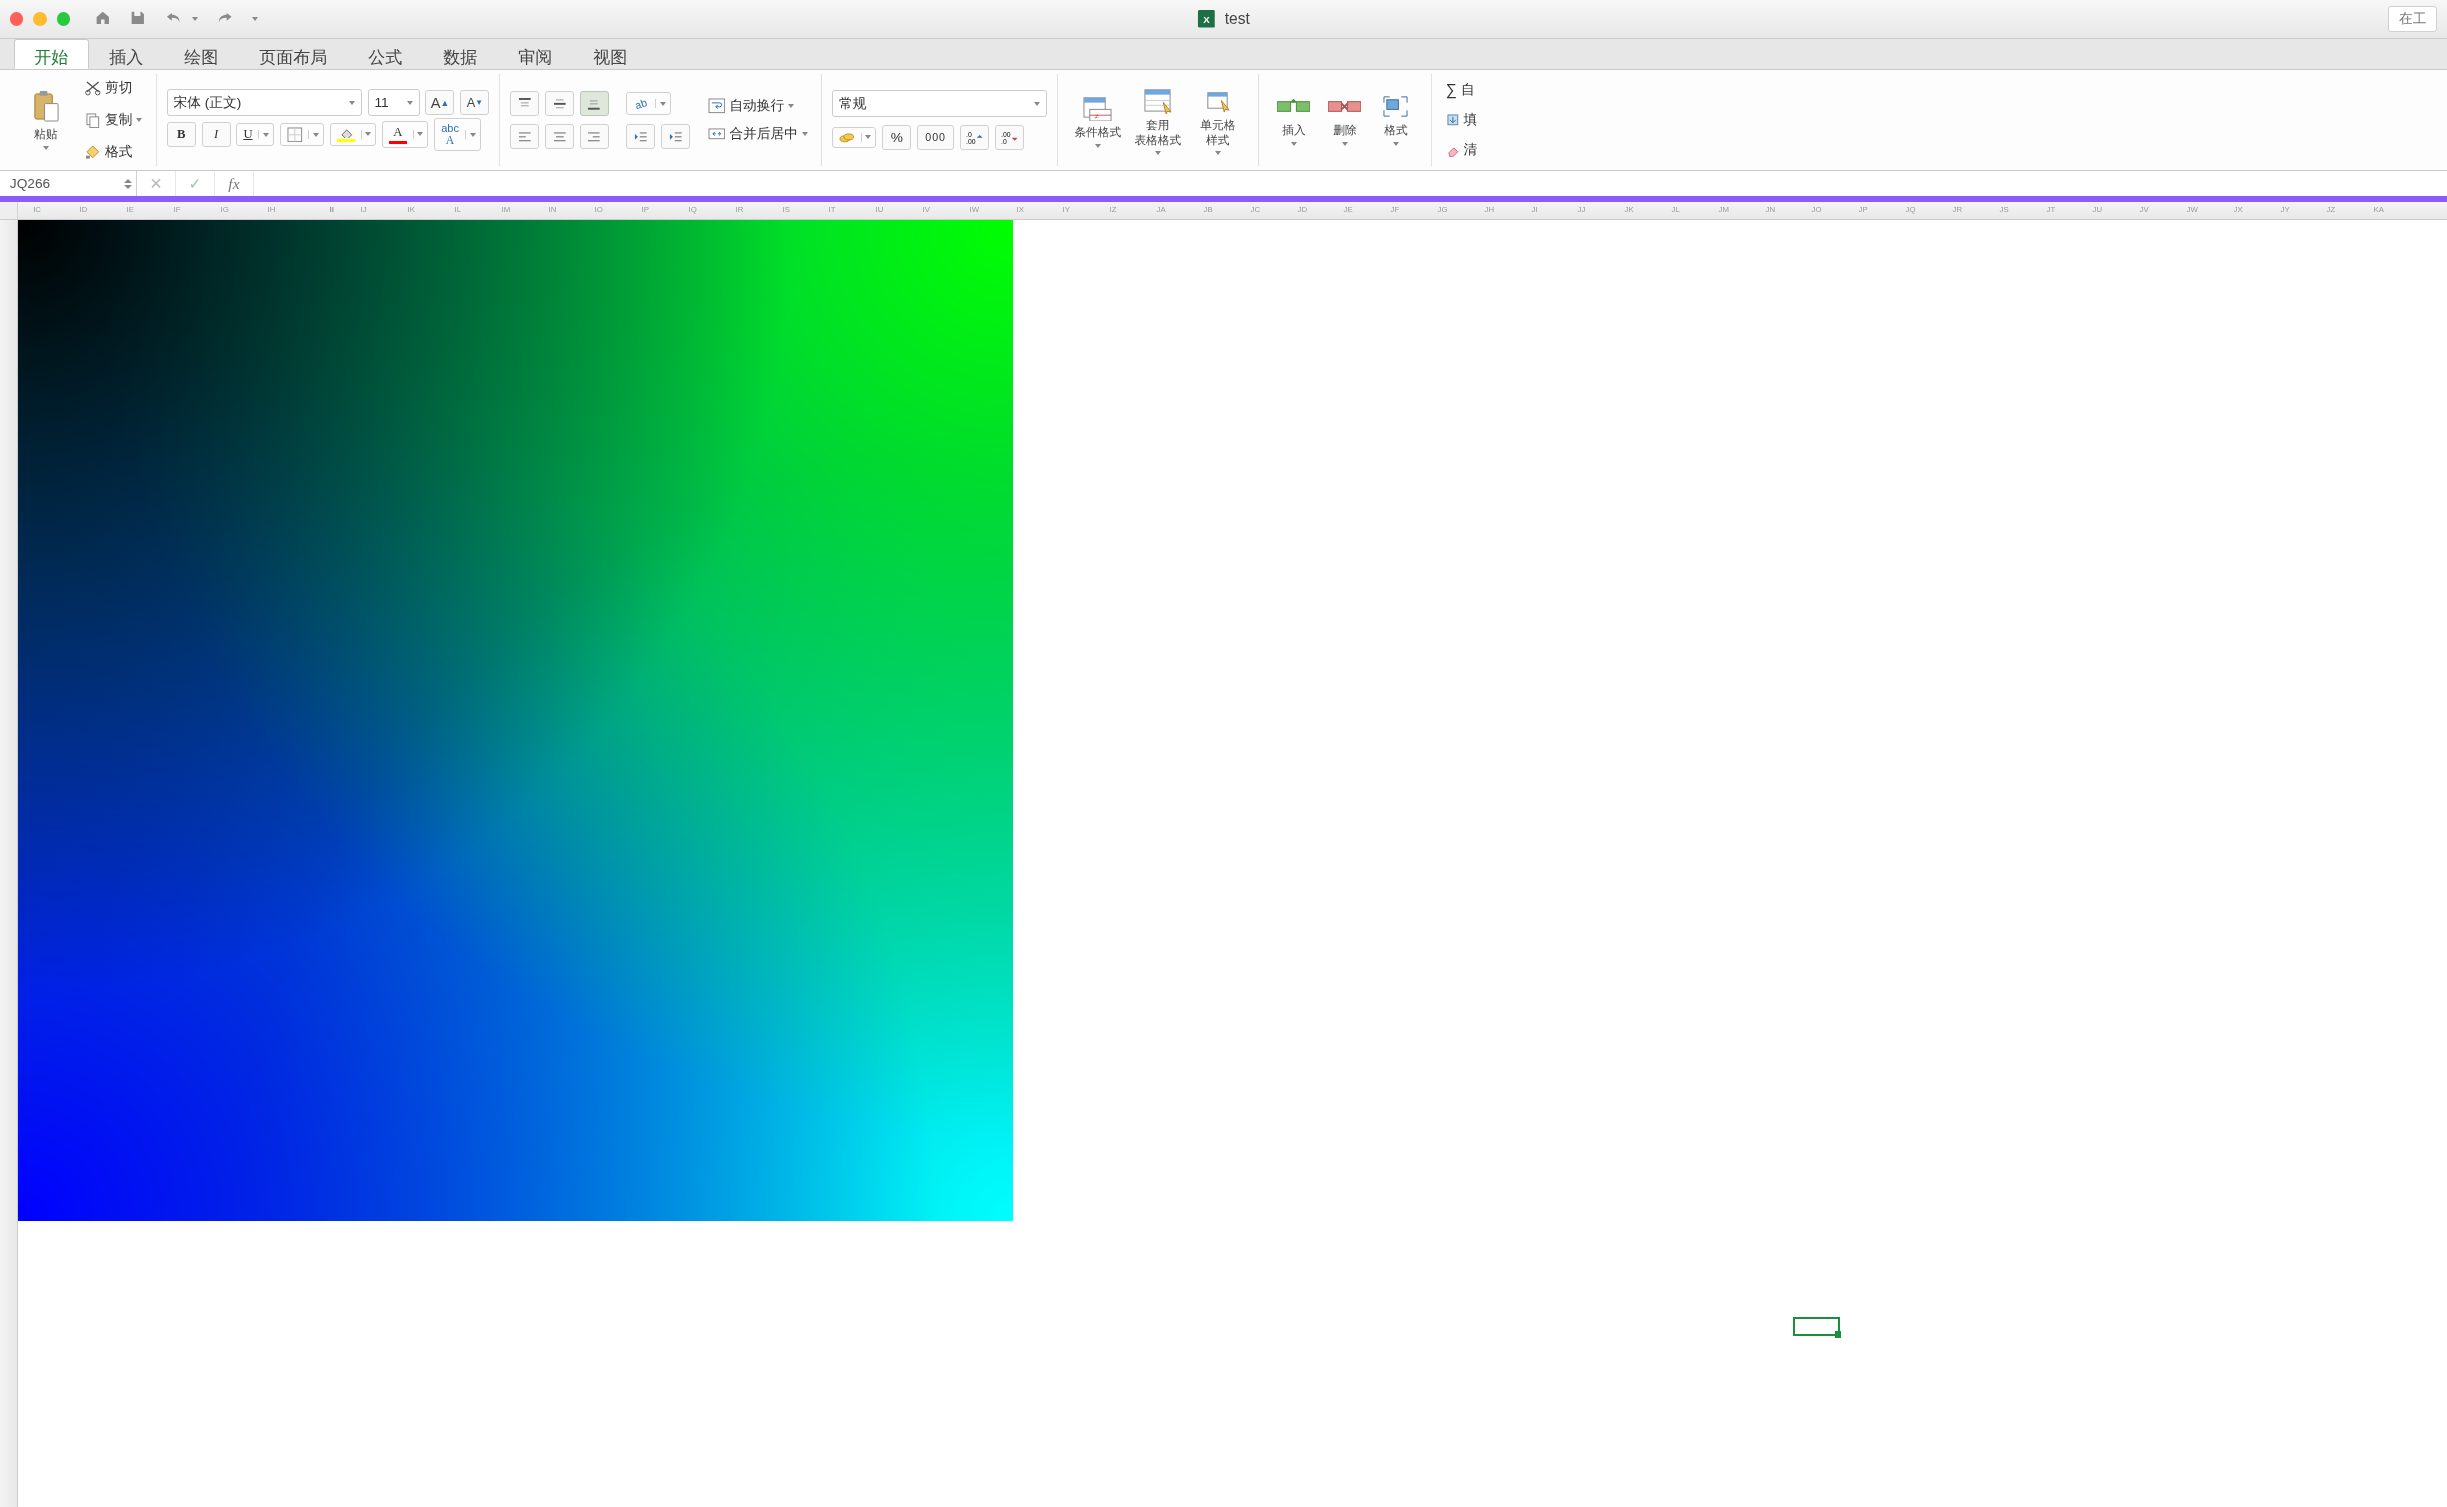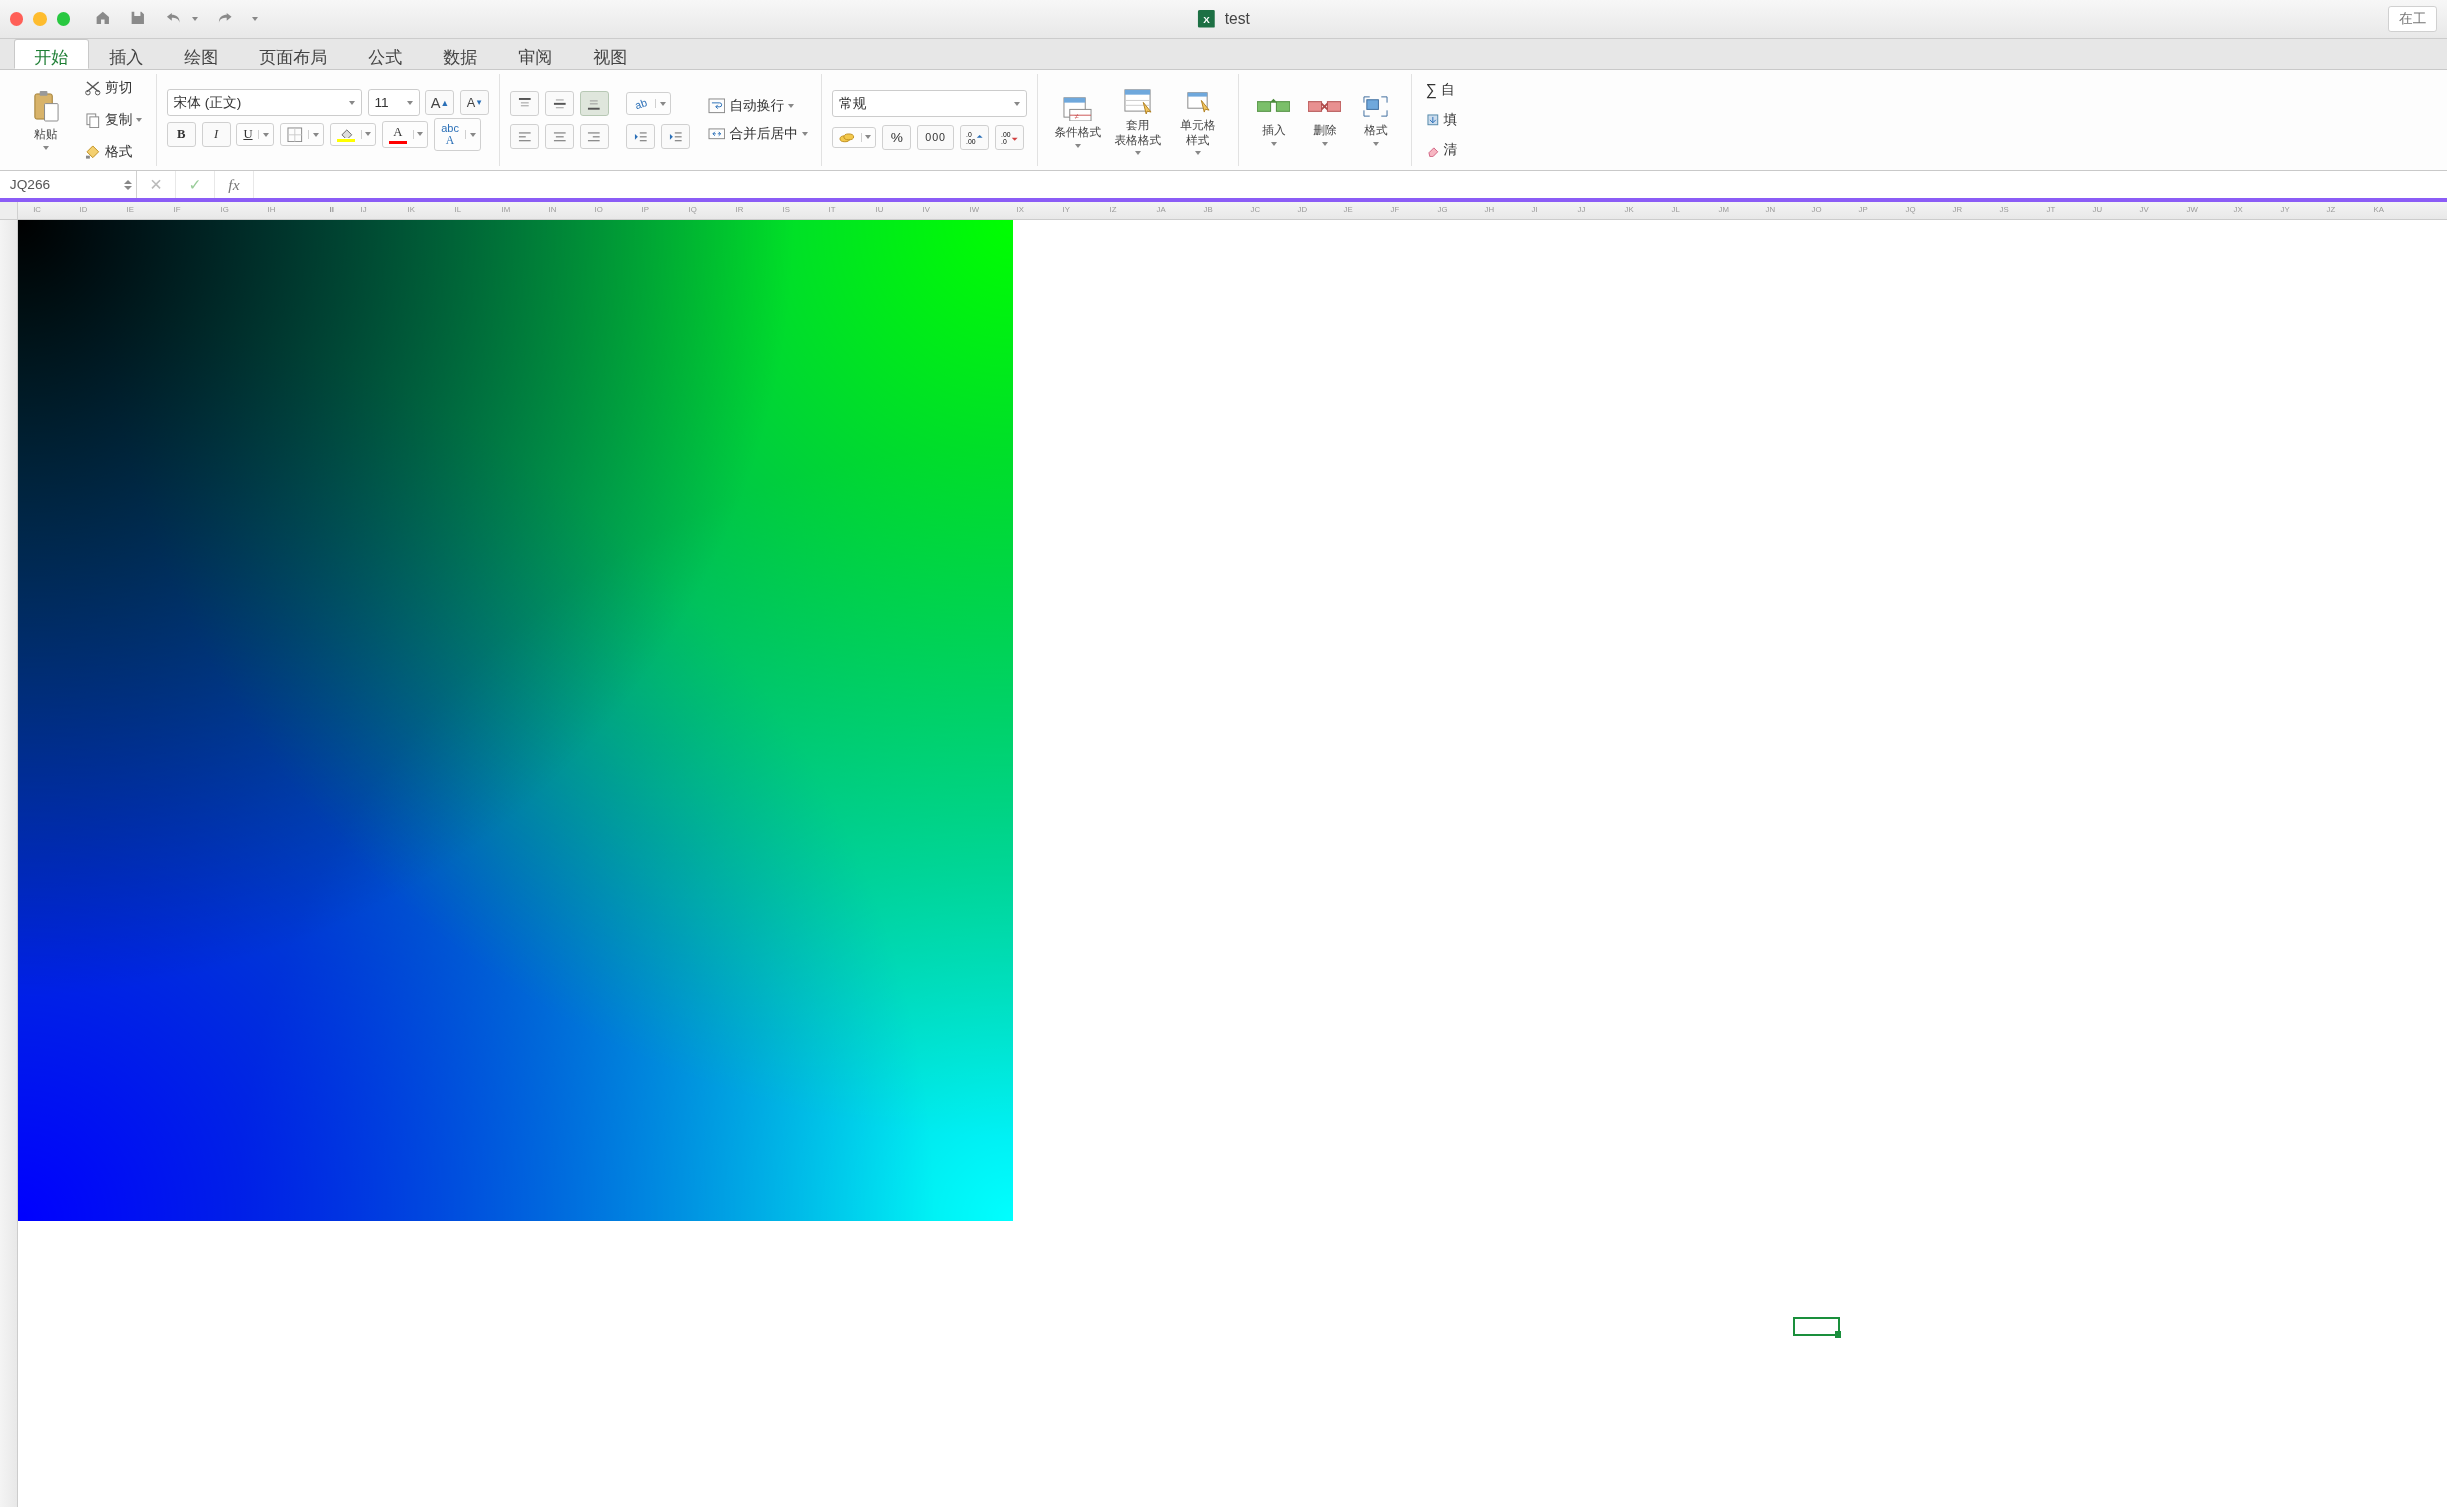--- a/index.html
+++ b/index.html
@@ -29,21 +29,21 @@
 .dd .caret{margin-left:auto}
 .caret{width:0;height:0;border-left:3.9px solid transparent;border-right:3.9px solid transparent;border-top:4.9px solid #888}
 .iconbox{display:flex;align-items:center;justify-content:center;width:29px;height:25px;border:1px solid #d0d0d0;border-radius:2.9px;background:#fafafa;cursor:pointer}
 .iconbox.on{background:#dfe6dc;border-color:#b7c8b4}
 .fontbtn{font-family:"Times New Roman",serif}
 .underline-bar{width:17.6px;height:2.9px;margin-top:1px}
 .split{display:flex;align-items:center;border:1px solid #d0d0d0;border-radius:2.9px;overflow:hidden}
 .split .main{padding:2.9px 5.9px;display:flex;align-items:center;justify-content:center}
 .split .ar{padding:2.9px 3.9px;border-left:1px solid #d0d0d0;display:flex;align-items:center}
 
-.fbar{height:31px;background:#fff;border-bottom:4px solid #8b5cf6;display:flex;align-items:stretch}
+.fbar{height:31px;background:#fff;border-bottom:6px solid #8b5cf6;display:flex;align-items:stretch}
 .namebox{width:137px;border-right:1px solid #d0d0d0;display:flex;align-items:center;padding-left:9.8px;font-family:Arial;font-size:13.7px;color:#555;position:relative}
 .namebox .spin{display:flex;flex-direction:column;margin-left:auto;margin-right:3.9px}
 .namebox .spin div{width:0;height:0;border-left:4.9px solid transparent;border-right:4.9px solid transparent}
 .namebox .spin .up{border-bottom:4.9px solid #888}
 .namebox .spin .dn{border-top:4.9px solid #888;margin-top:2px}
 .fbar .fbtn{width:39px;display:flex;align-items:center;justify-content:center;border-right:1px solid #e8e8e8;color:#bbb;font-size:15.6px}
 .fbar .fx{font-style:italic;font-family:"Times New Roman";color:#777}
 .fbar input{flex:1;border:none;outline:none;padding:0 7.8px;font-size:13.7px}
 
 .colhdr{height:17.6px;background:linear-gradient(#f4f4f4,#e8e8e8);border-bottom:1px solid #ccc;display:flex;font-size:8.8px;color:#888}
@@ -328,21 +328,21 @@
             <path d="M5 8h3M13 8h-3M7 6l-2 2 2 2M11 6l2 2-2 2" stroke="#2a6fb7" fill="none"></path>
           </svg>
           <span>合并后居中</span>
           <div class="caret"></div>
         </div>
     </div>
   </div>
 
   <div class="group">
     <div class="col" style="gap:7.8px">
-      <div class="dd" style="width:195px">
+      <div class="dd" style="width:215px">
           <span>常规</span>
           <div class="caret"></div>
         </div>
       <div class="row">
         <div class="split">
             <div class="main">
               <svg width="15.6" height="13.7" viewBox="0 0 16 14">
                 <ellipse cx="6" cy="8" rx="5" ry="3" fill="#f3c84b" stroke="#c09020"></ellipse>
                 <ellipse cx="10" cy="6" rx="5" ry="3" fill="#f3c84b" stroke="#c09020"></ellipse>
               </svg>

